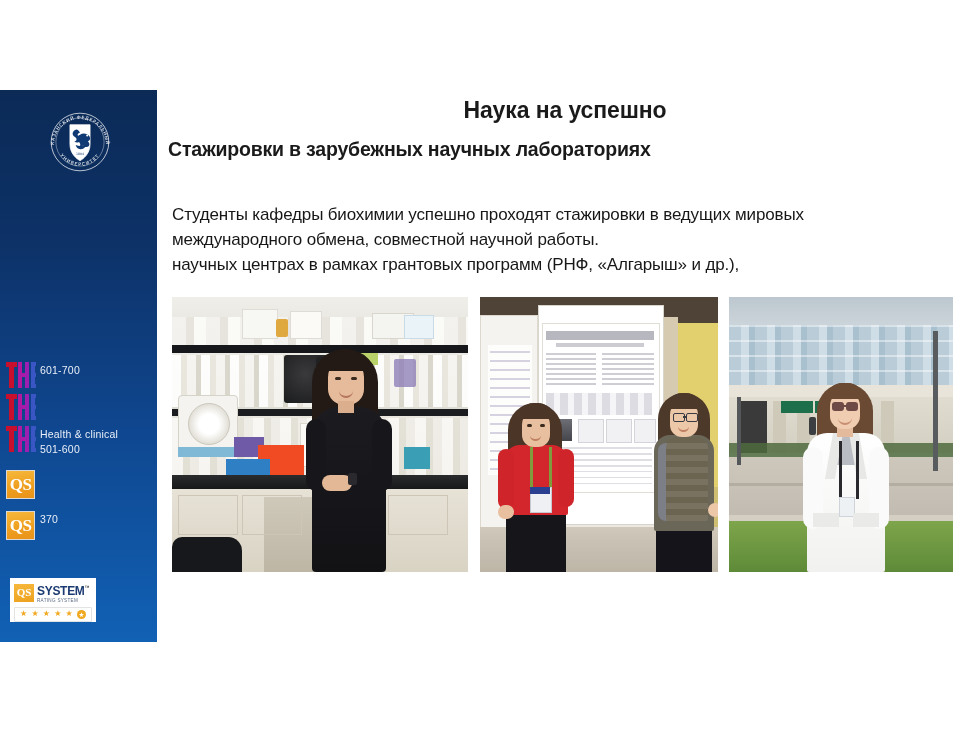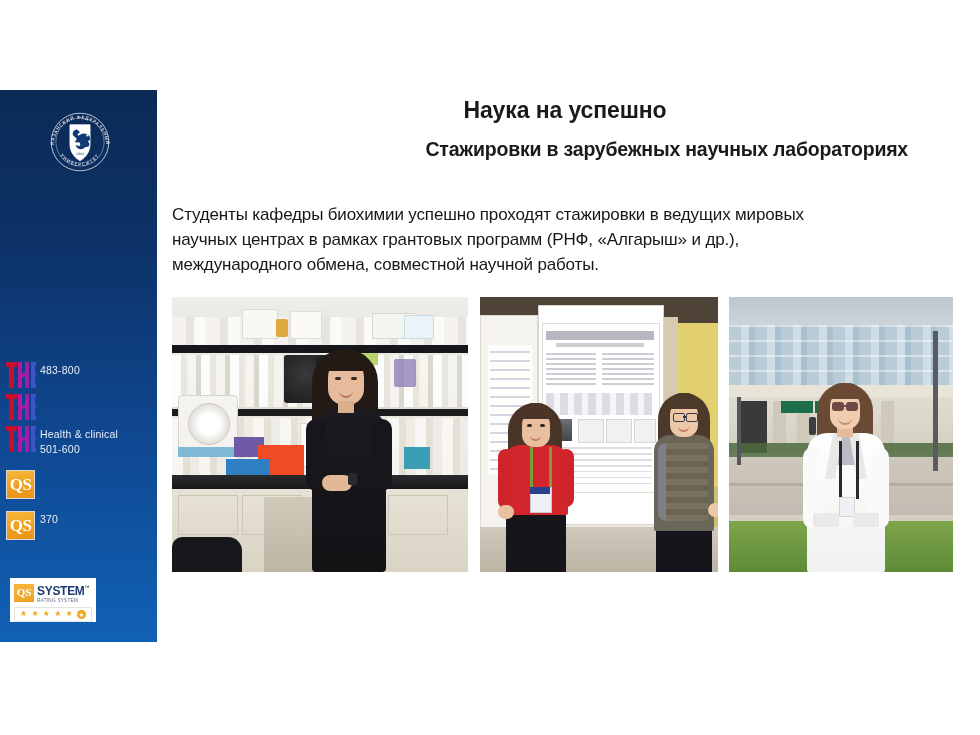--- a/index.html
+++ b/index.html
@@ -185,21 +185,21 @@
     font-size: 23px;
     font-weight: bold;
     color: #1a1a1a;
     letter-spacing: -0.1px;
   }
   #subtitle {
     position: absolute;
     left: 168px;
     top: 138px;
     width: 740px;
-    text-align: right;
+    text-align: left;
     font-size: 19.5px;
     font-weight: bold;
     color: #1a1a1a;
     letter-spacing: -0.2px;
   }
 
   
   #body-text {
     position: absolute;
     left: 172px;
@@ -430,21 +430,21 @@
             <div class="bar h-l"></div>
               <div class="bar h-mid"></div>
               <div class="bar h-r"></div>
             <div class="bar e-stem"></div>
               <div class="bar e-t"></div>
               <div class="bar e-m"></div>
               <div class="bar e-b"></div>
           </div>
         </div>
         <div class="text-cell">
-          <span class="ln">483-800</span>
+          <span class="ln">601-700</span>
         </div>
       </div>
 
       <div class="rank-row">
         <div class="logo-cell">
           <div class="the-logo">
             <div class="bar t-top"></div>
               <div class="bar t-stem"></div>
             <div class="bar h-l"></div>
               <div class="bar h-mid"></div>
@@ -514,22 +514,22 @@
       </div>
     </div>
 
   </div>
 
   <div id="title">Наука на успешно</div>
   <div id="subtitle">Стажировки в зарубежных научных лабораториях</div>
 
   <div id="body-text">
     <span class="ln">Студенты кафедры биохимии успешно проходят стажировки в ведущих  мировых</span>
+    <span class="ln">международного обмена, совместной научной работы.</span>
     <span class="ln">научных центрах в рамках грантовых программ (РНФ, «Алгарыш» и др.),</span>
-    <span class="ln">международного обмена, совместной научной работы.</span>
   </div>
 
   <div class="photo" id="photo-1">
     <div class="ph-layer p1-wall"></div>
     <div class="ph-layer p1-topclut"></div>
     <div class="ph-layer p1-box-a"></div>
     <div class="ph-layer p1-box-b"></div>
     <div class="ph-layer p1-amber"></div>
     <div class="ph-layer p1-box-c"></div>
     <div class="ph-layer p1-box-d"></div>

